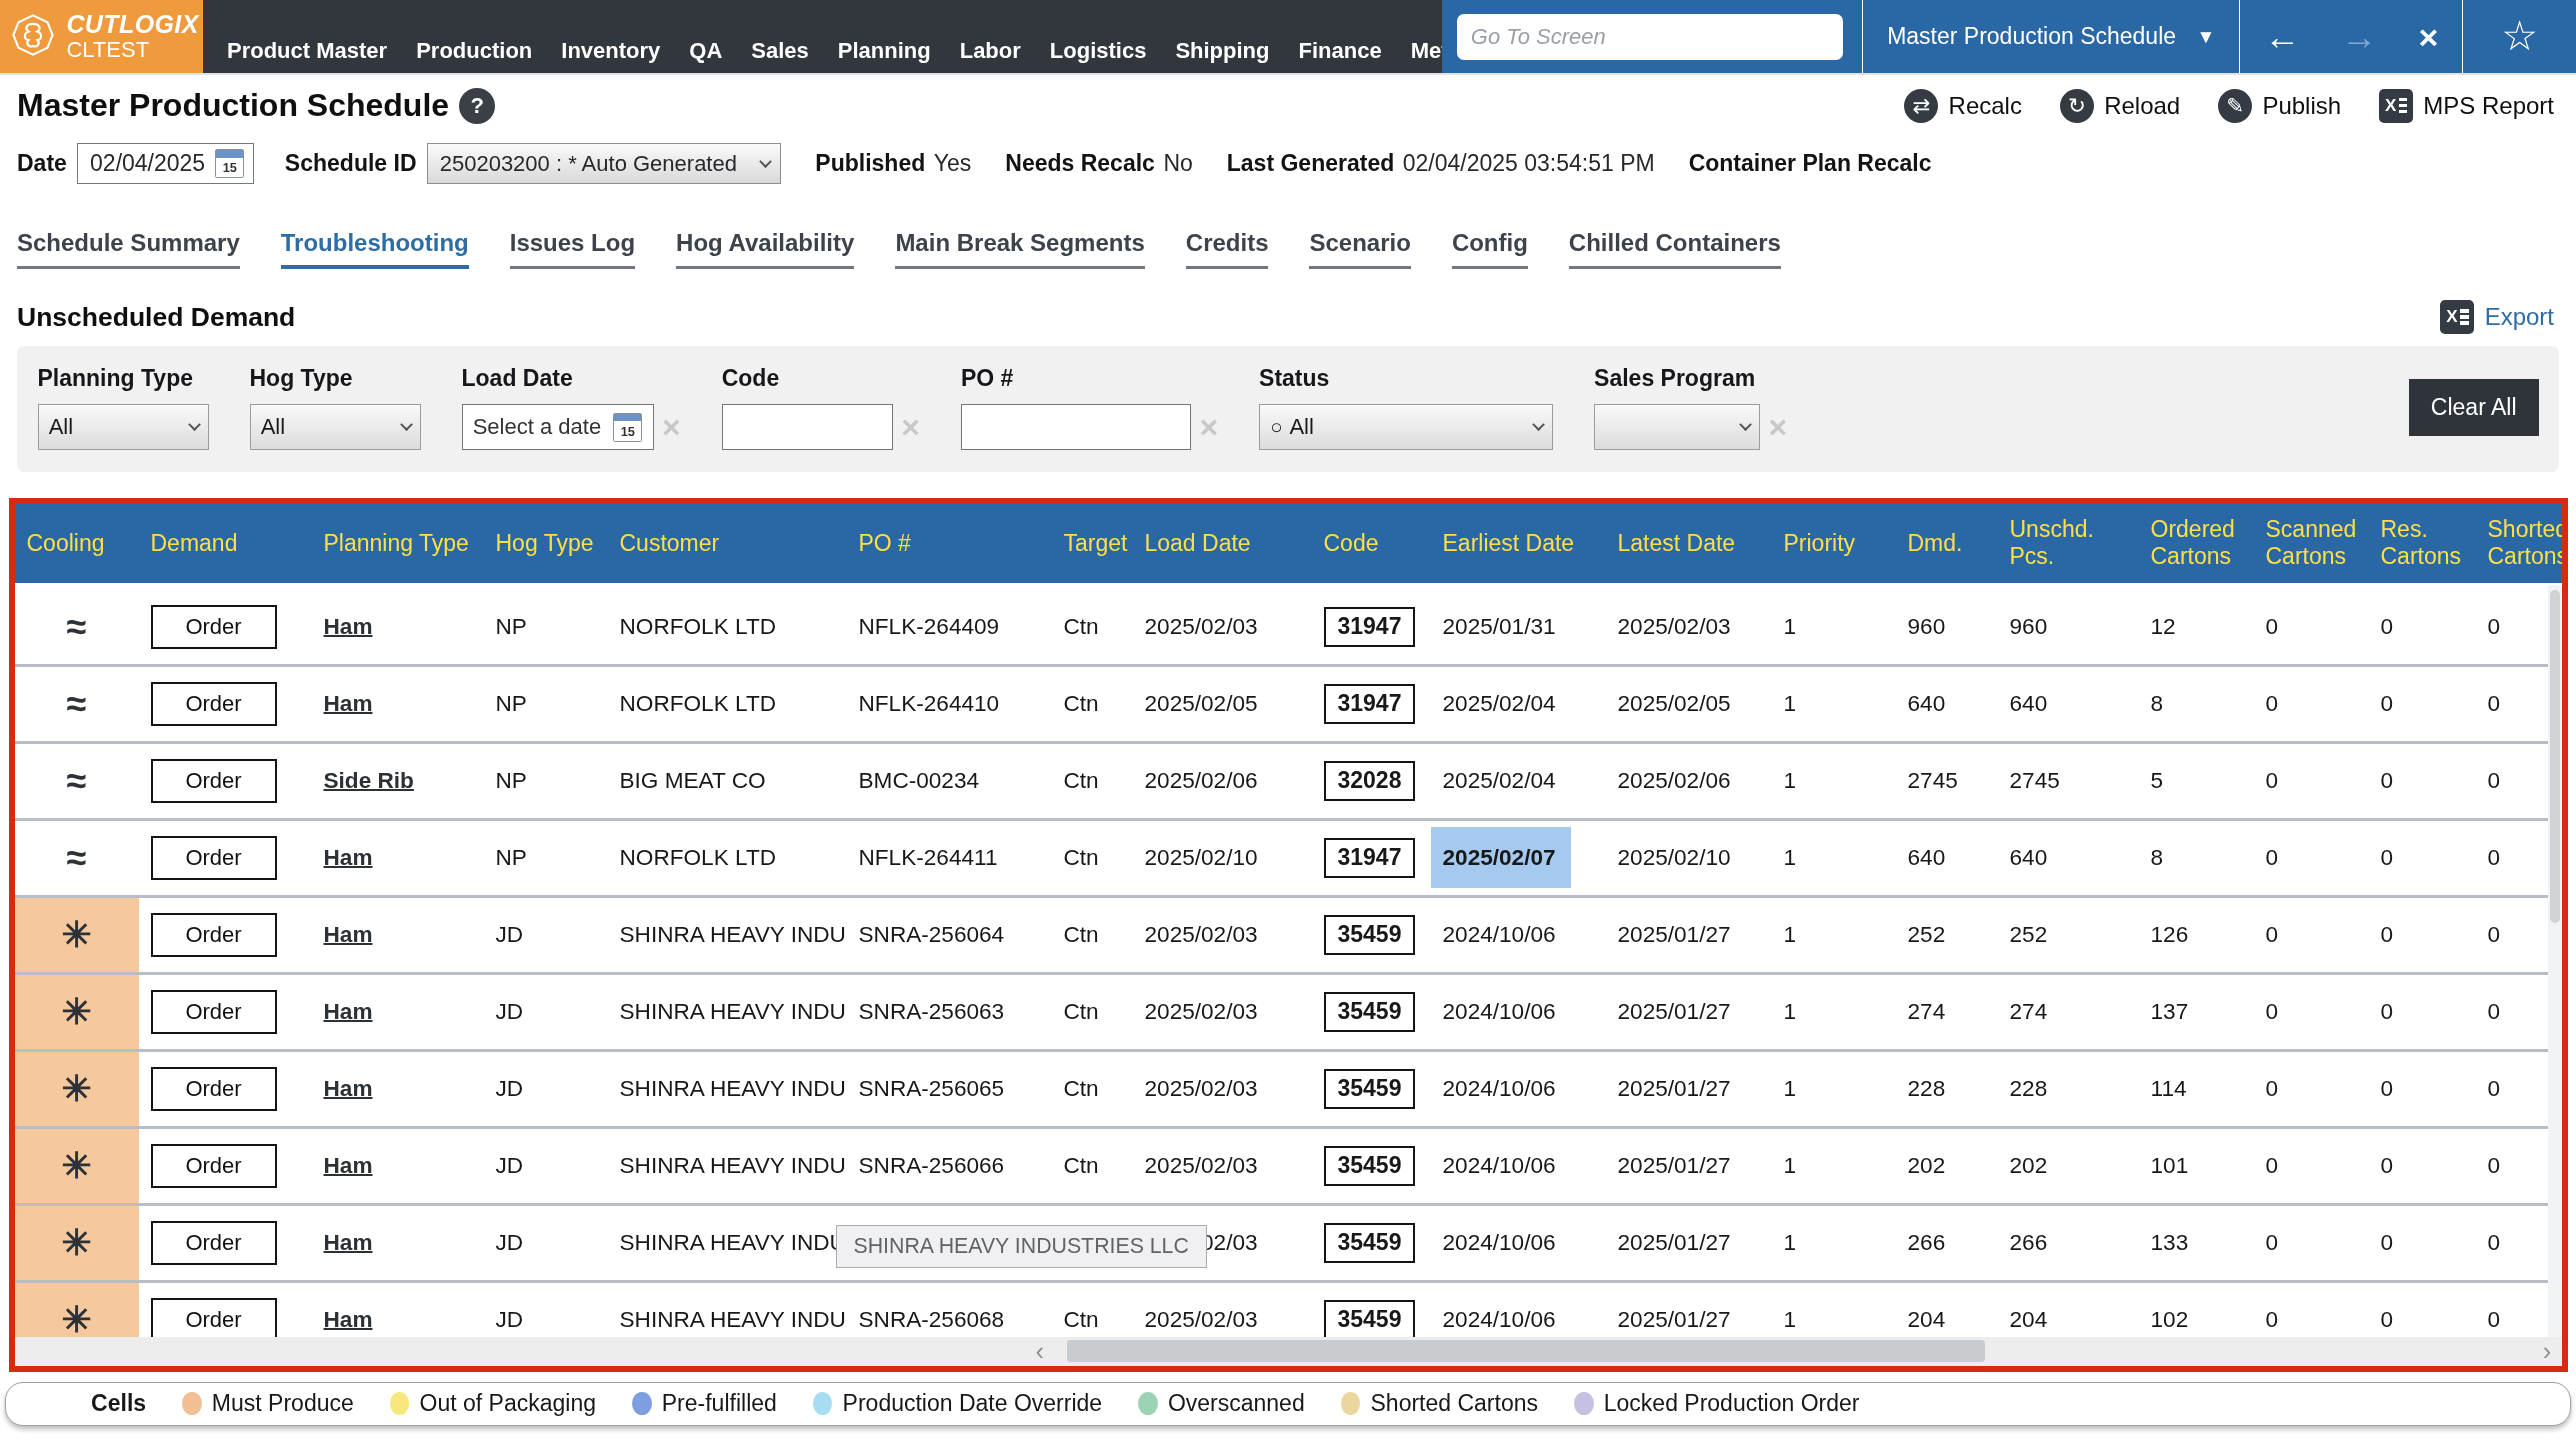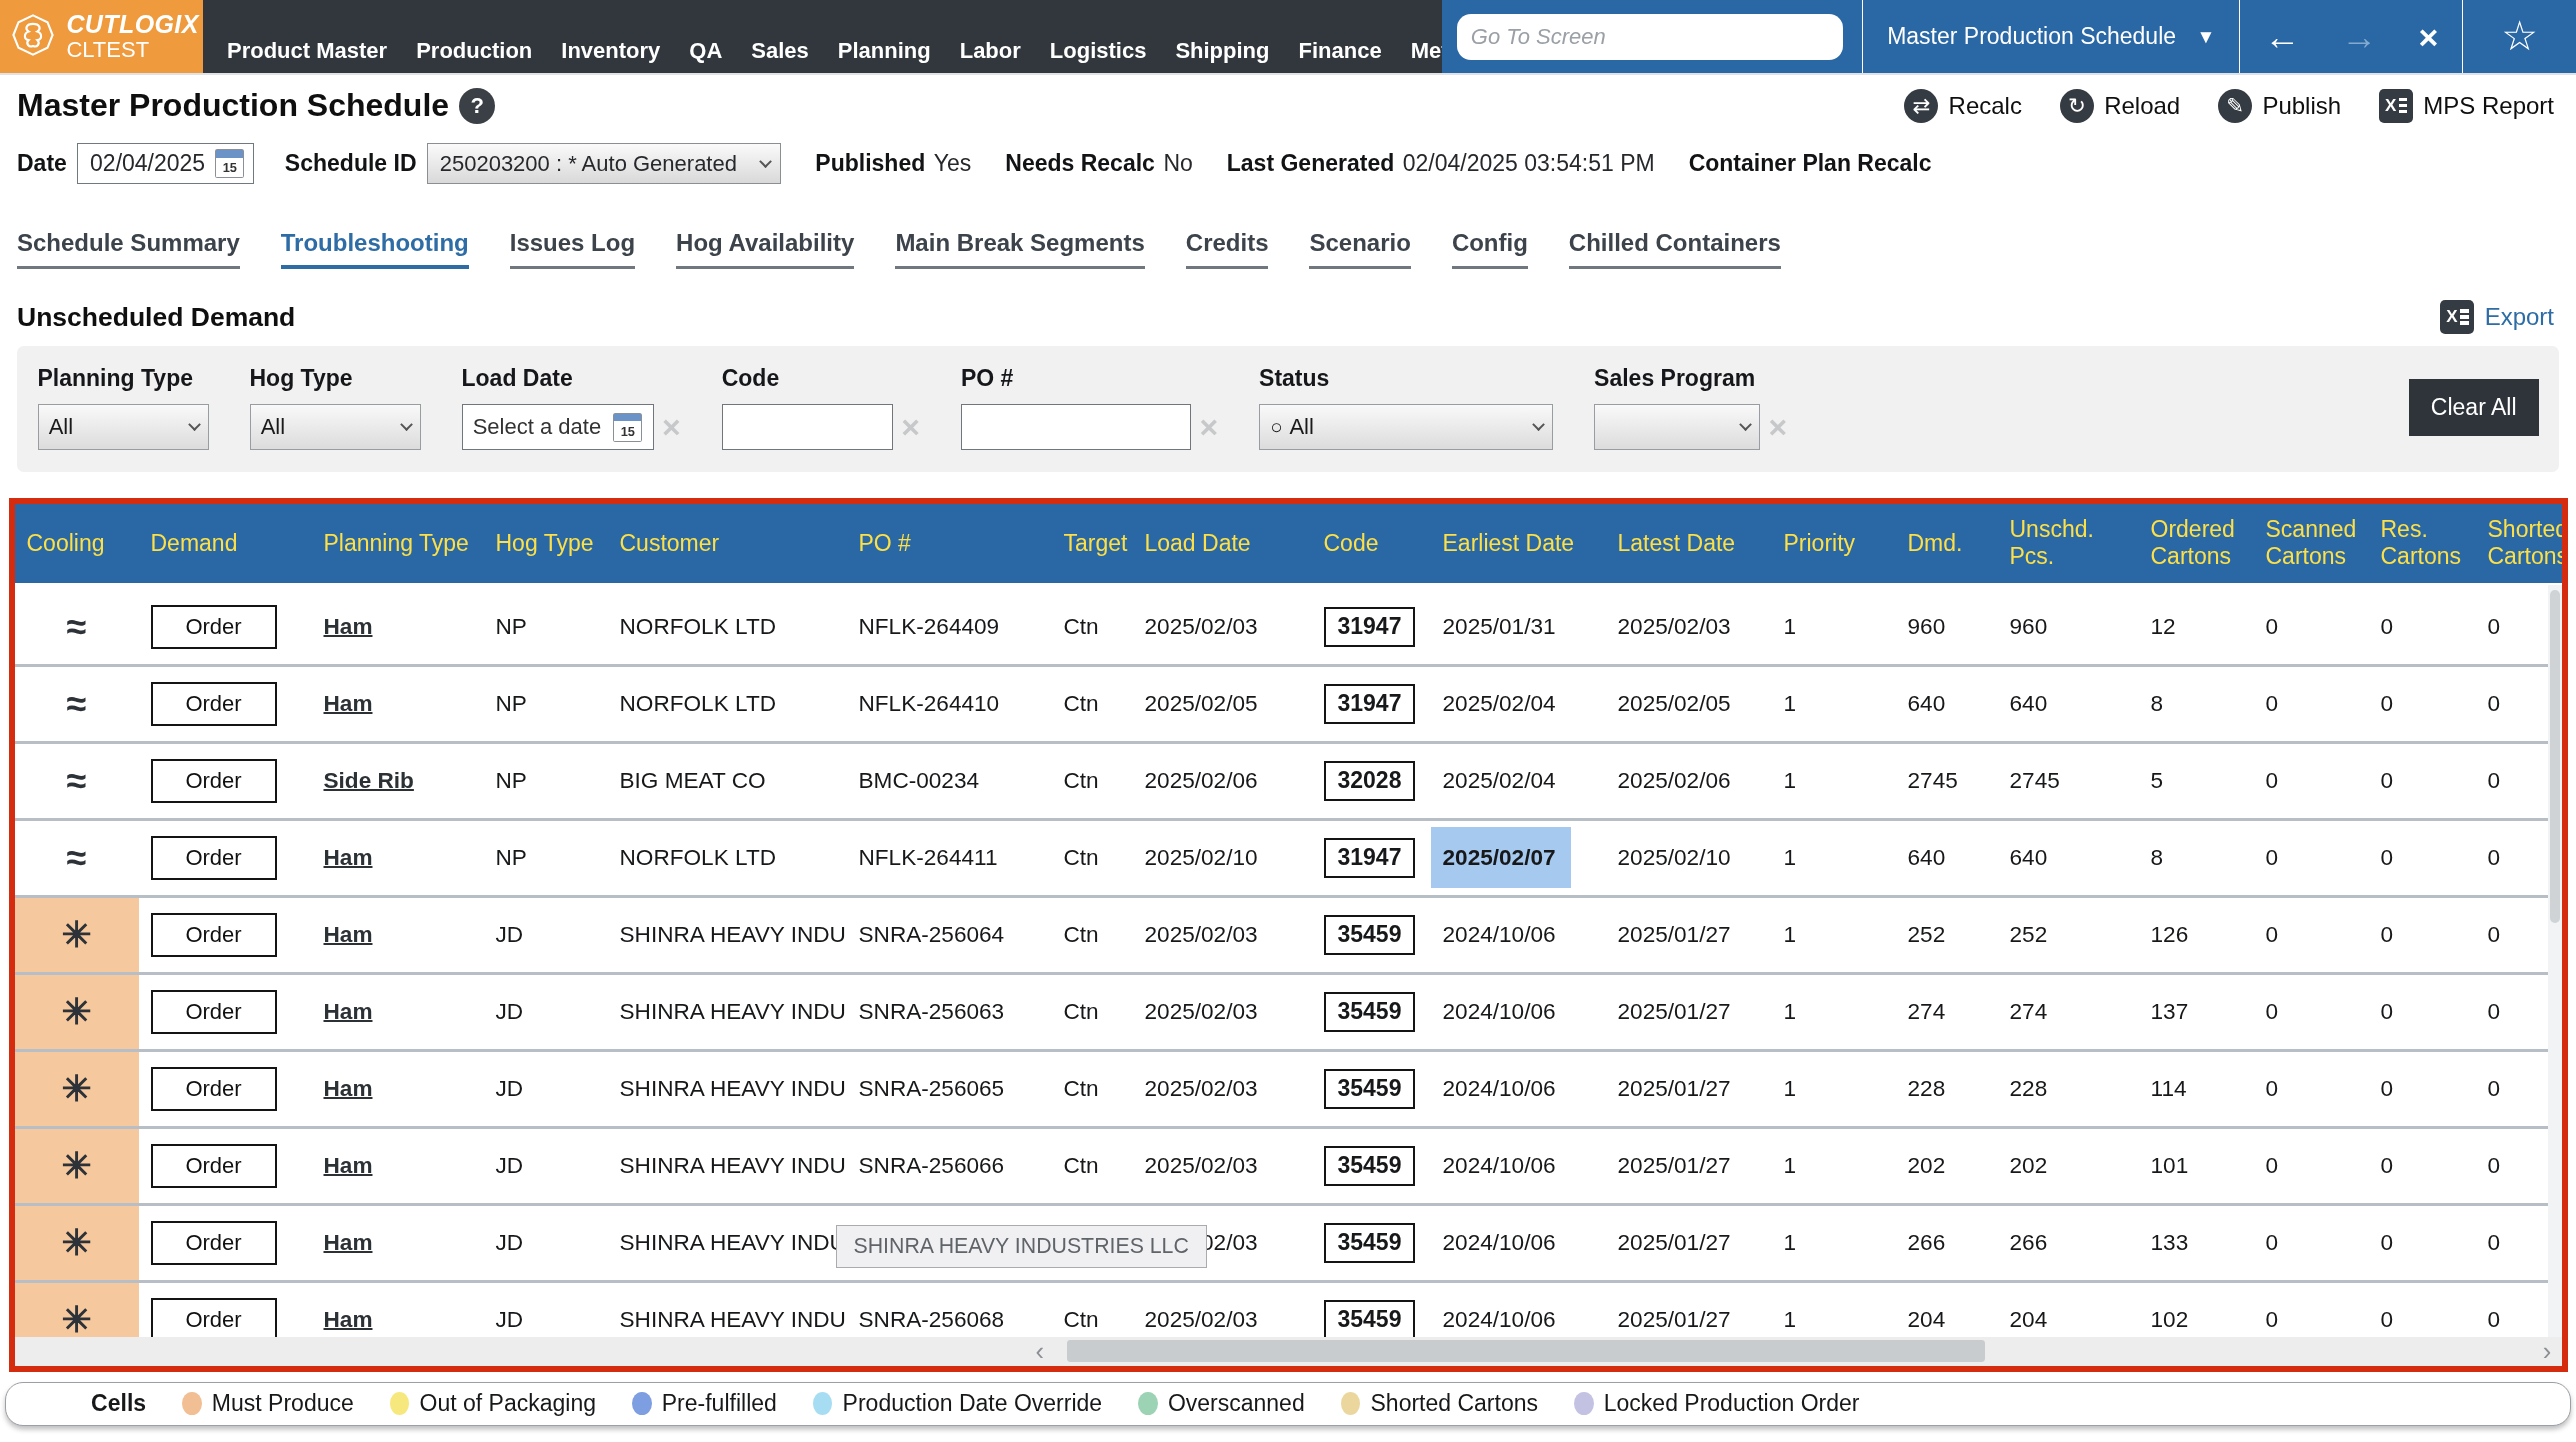--- a/index.html
+++ b/index.html
@@ -12,21 +12,21 @@
   
   .topbar { height:75px; background:#31373d; display:flex; align-items:stretch; border-bottom:2.6px solid #dfe3e8; }
   .logo { width:203px; min-width:203px; background:#ee9a3d; display:flex; align-items:center; gap:10.2px; padding:0 10.2px; cursor:pointer; }
   .logo svg { width:46px; height:46px; }
   .logo-text { display:flex; flex-direction:column; line-height:1.1; }
   .logo-brand { color:#fff; font-style:italic; font-weight:700; font-size:25px; letter-spacing:0.4px; }
   .logo-env { color:#fff; font-size:22px; }
   .nav { display:flex; align-items:center; gap:29px; padding:0 24px; flex:1; min-width:0; overflow:hidden; }
   .nav-item { color:#fff; font-weight:600; font-size:22px; white-space:nowrap; cursor:pointer; text-decoration:none;margin-top:29px; }
   .topbar-right { margin-left:auto; background:#2a67a5; display:flex; align-items:center; }
-  .goto { width:386px; height:46px; margin:0 19px 0 15.4px; border:none; border-radius:14px; font-size:22px; padding:0 13.7px; font-family:inherit; }
+  .goto { width:386px; height:46px; margin:0 19px 0 15.4px; border:none; border-radius:7px; font-size:22px; padding:0 13.7px; font-family:inherit; }
   .goto::placeholder { color:#9aa0a6; font-style:italic; }
   .tb-sec { height:100%; display:flex; align-items:center; border-left:1.7px solid #fff; padding:0 24px; }
   .screen-select { gap:20.5px; color:#fff; font-size:23px; cursor:pointer; min-width:282px; }
   .dd-caret { font-size:19px; color:#fff; }
   .nav-arrows { gap:41px; }
   .tb-icon { color:#fff; font-size:36px; line-height:1; cursor:pointer; }
   .tb-icon.fwd { color:#85aacf; }
   .tb-icon.close { font-size:34px; font-weight:700; }
   .star-sec { padding:0 38px; }
   .tb-icon.star { font-size:41px; }

